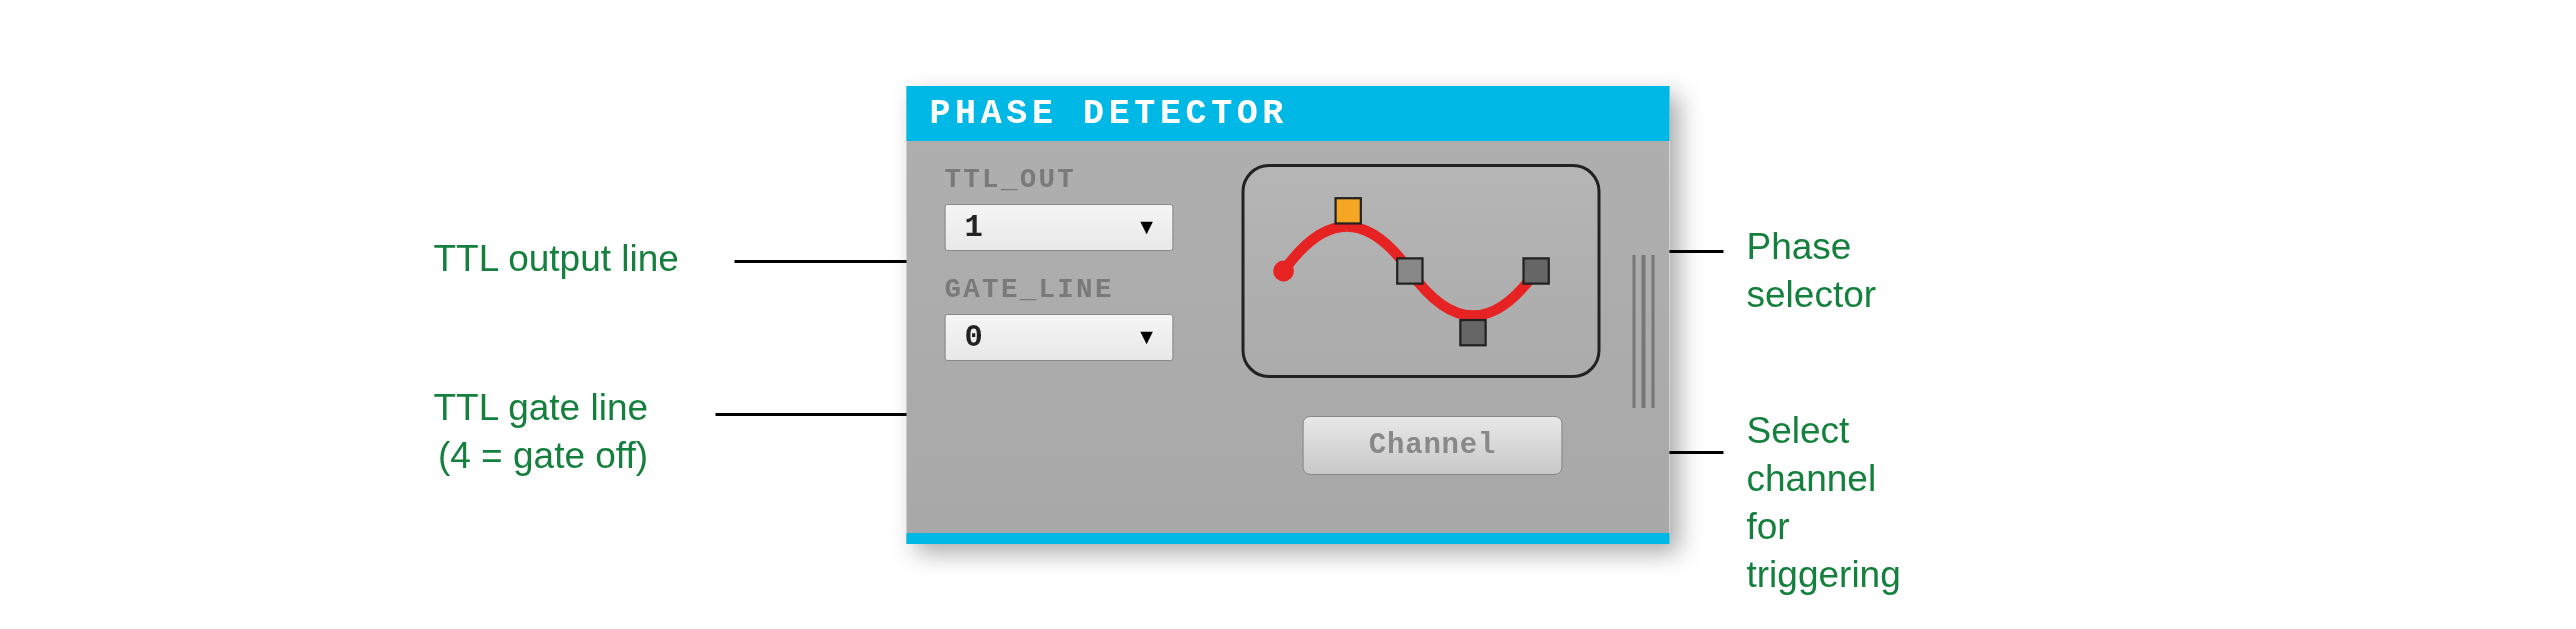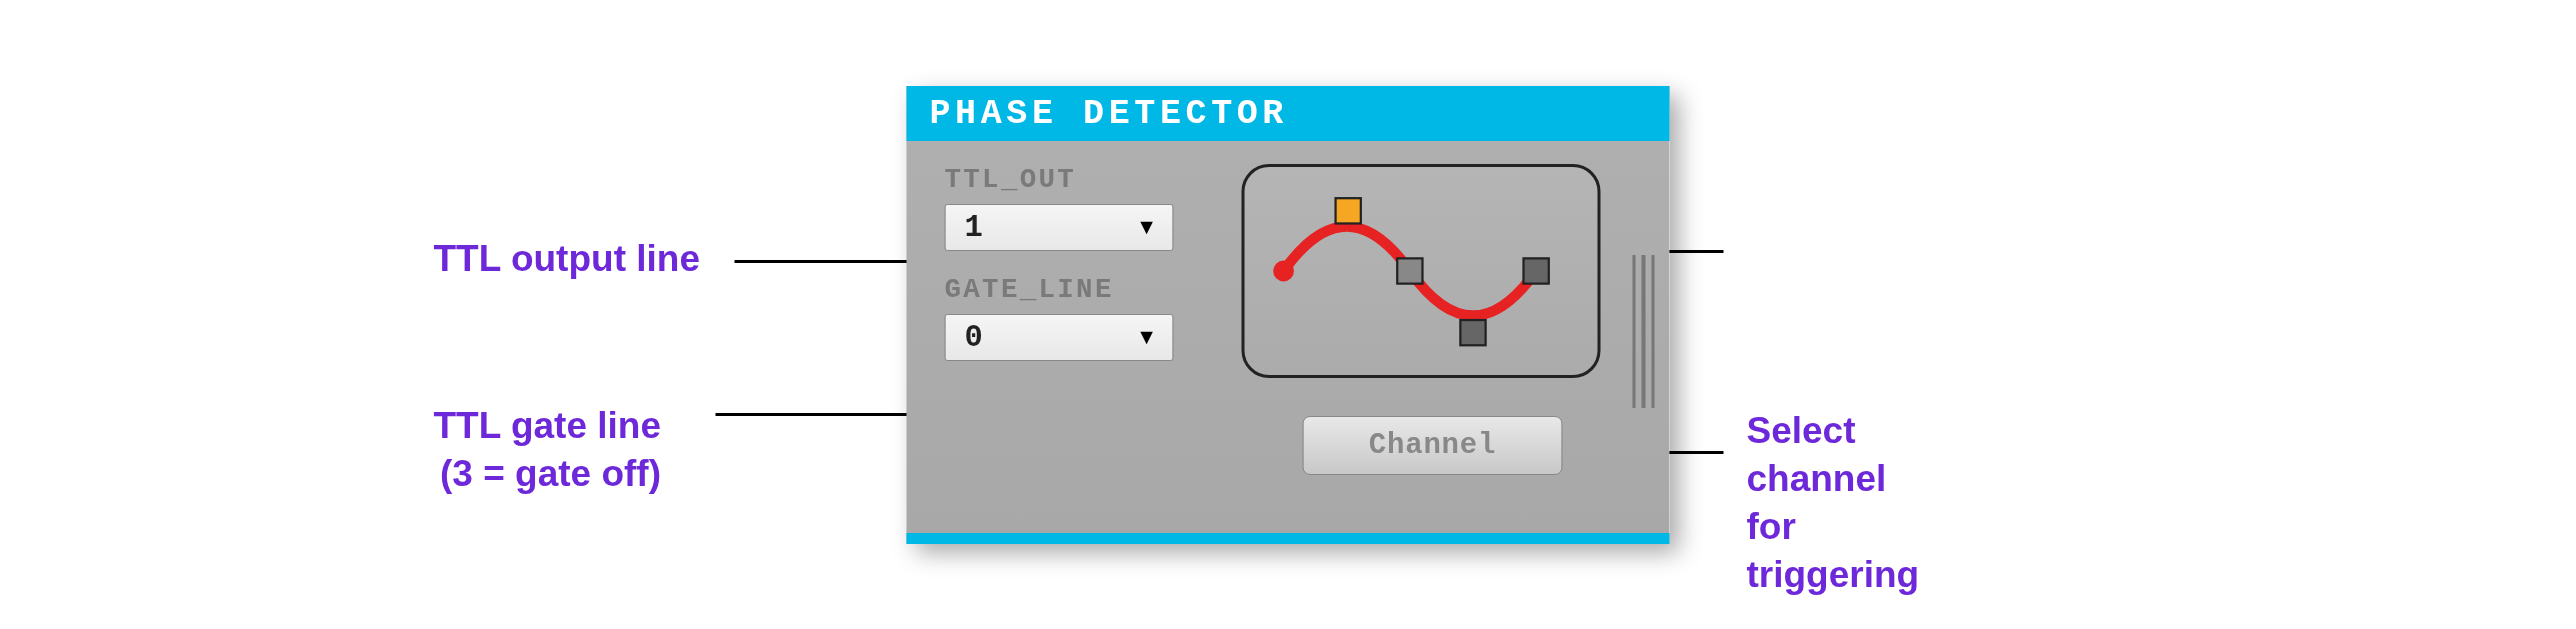--- a/index.html
+++ b/index.html
@@ -136,22 +136,22 @@
     }
     .grip-line {
       width: 3.1px;
       height: 153px;
       background: #777;
     }
     
     .annotation {
       position: absolute;
       font-size: 37px;
-      color: #6d28d9;
-      font-weight: 700;
+      color: #15803d;
+      font-weight: 400;
       line-height: 1.3;
     }
     .annotation.left {
       text-align: right;
     }
     .annotation-line {
       position: absolute;
       background: #000;
     }
   </style>
@@ -159,26 +159,29 @@
 <body>
 
 <div class="container">
   <div class="panel-wrapper">
 
     <div class="annotation left" style="left:-473px; top:149px;">
       <span>TTL output line</span>
     </div>
     <div class="annotation-line" style="left:-172px; top:174px; width:198px; height:3.1px;"></div>
 
-    <div class="annotation left" style="left:-473px; top:316px;text-align:right;">
+    <div class="annotation left" style="left:-473px; top:298px;text-align:right;">
       <span>TTL gate line</span><br>
-      <span>(3 = gate off)</span>
+      <span>(4 = gate off)</span>
     </div>
     <div class="annotation-line" style="left:-191px; top:327px; width:218px; height:3.1px;"></div>
 
+    <div class="annotation" style="left:840px; top:137px;">
+      <span>Phase selector</span>
+    </div>
     <div class="annotation-line" style="left:664px; top:164px; width:153px; height:3.1px;"></div>
 
     <div class="annotation" style="left:840px; top:321px;">
       <span>Select channel</span><br>
       <span>for triggering</span>
     </div>
     <div class="annotation-line" style="left:664px; top:365px; width:153px; height:3.1px;"></div>
 
     <div class="panel">
       <div class="title-bar">

